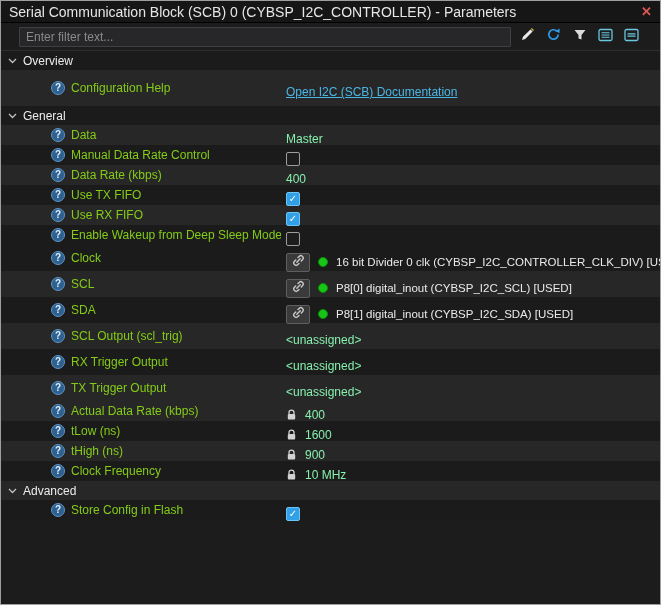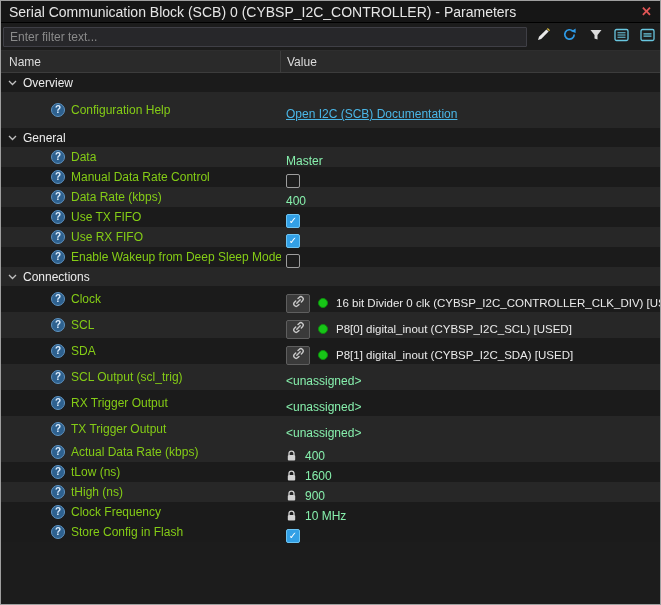--- a/index.html
+++ b/index.html
@@ -4,21 +4,21 @@
 <style>
   * { box-sizing: border-box; margin: 0; padding: 0; }
   html,body { width: 661px; height: 605px; }
   body { background:#1b1b1b; font-family:"Liberation Sans", sans-serif; overflow:hidden; }
   .window { width:661px; height:605px; border:1px solid #9f9f9f; background:#1c1c1c; display:flex; flex-direction:column; }
 
   .titlebar { height:22px; flex:0 0 auto; background:#161616; display:flex; align-items:center; padding:0 8px; border-bottom:1px solid #000; }
   .title { font-size:14px; color:#e6e6e6; white-space:nowrap; }
   .close { margin-left:auto; color:#e05555; font-size:13px; font-weight:bold; line-height:1; cursor:default; }
 
-  .filterbar { height:28px; flex:0 0 auto; display:flex; align-items:center; gap:6px; padding:0 2px; background:#1c1c1c; border-bottom:1px solid #2e2e2e; }
+  .filterbar { height:28px; flex:0 0 auto; display:flex; align-items:center; gap:6px; padding:0 18px; background:#1c1c1c; border-bottom:1px solid #2e2e2e; }
   .filter-input { flex:1; height:20px; background:#27272a; border:1px solid #3f3f46; color:#d6d6d6; font-size:12px; padding:0 6px; font-family:inherit; border-radius:1px; outline:none; }
   .filter-input::placeholder { color:#8a8a8a; }
   #toolbar-buttons { display:flex; gap:5px; }
   .tbtn { width:21px; height:21px; display:flex; align-items:center; justify-content:center; border-radius:2px; }
 
   .table-header { height:22px; flex:0 0 auto; display:flex; align-items:center; background:#2a2a2a; border-bottom:1px solid #3c3c3c; font-size:12px; color:#dcdcdc; }
   .col-name { width:280px; flex:0 0 280px; height:100%; display:flex; align-items:center; padding-left:8px; border-right:1px solid #3c3c3c; }
   .col-value { flex:1; height:100%; display:flex; align-items:center; padding-left:6px; }
 
   #rows { flex:1; overflow:hidden; }
@@ -80,24 +80,20 @@
         </span>
         <span class="tbtn">
           <span><svg width="15" height="14" viewBox="0 0 15 14">
               <rect x="1" y="1.5" width="13" height="11" rx="1.5" fill="none" stroke="#69c7e0" stroke-width="1.3"></rect>
               <path d="M3.5 5.9h8M3.5 8.1h8" stroke="#69c7e0" stroke-width="1.1"></path>
             </svg></span>
         </span>
       </span>
   </div>
 
-  <div class="table-header">
-    <div class="col-name">Name</div>
-    <div class="col-value">Value</div>
-  </div>
 
   <div id="rows">
       <div class="row dark section" style="height: 19px;">
         <span class="chev">
           <svg width="9" height="6" viewBox="0 0 9 6">
             <path d="M1 1l3.5 3.5L8 1" fill="none" stroke="#c0c0c0" stroke-width="1.3"></path>
           </svg>
         </span>
         <span class="sec-label">Overview</span>
       </div>
@@ -164,28 +160,20 @@
         </div>
       </div>
       <div class="row dark" style="height: 20px;">
         <div class="name-cell">
           <span class="help">?</span>
           <span class="param-label">Enable Wakeup from Deep Sleep Mode</span>
         </div>
         <div class="value-cell">
           <span class="cb"></span>
         </div>
-      </div>
-      <div class="row light section" style="height: 19px;">
-        <span class="chev">
-          <svg width="9" height="6" viewBox="0 0 9 6">
-            <path d="M1 1l3.5 3.5L8 1" fill="none" stroke="#c0c0c0" stroke-width="1.3"></path>
-          </svg>
-        </span>
-        <span class="sec-label">Connections</span>
       </div>
       <div class="row dark" style="height: 26px;">
         <div class="name-cell">
           <span class="help">?</span>
           <span class="param-label">Clock</span>
         </div>
         <div class="value-cell">
           <button class="link-btn">
             <span><svg width="13" height="13" viewBox="0 0 13 13">
                 <g fill="none" stroke="#c9c9c9" stroke-width="1.4" stroke-linecap="round">
@@ -317,20 +305,28 @@
         <div class="value-cell">
           <span class="lock">
             <svg width="11" height="12" viewBox="0 0 11 12">
               <path d="M3 5V3.6a2.5 2.5 0 0 1 5 0V5" fill="none" stroke="#d2d2d2" stroke-width="1.3"></path>
               <rect x="1.8" y="5" width="7.4" height="5.6" rx="1" fill="#d2d2d2"></rect>
             </svg>
           </span>
           <span class="val-text">10 MHz</span>
         </div>
       </div>
+      <div class="row light section" style="height: 19px;">
+        <span class="chev">
+          <svg width="9" height="6" viewBox="0 0 9 6">
+            <path d="M1 1l3.5 3.5L8 1" fill="none" stroke="#c0c0c0" stroke-width="1.3"></path>
+          </svg>
+        </span>
+        <span class="sec-label">Advanced</span>
+      </div>
       <div class="row dark" style="height: 20px;">
         <div class="name-cell">
           <span class="help">?</span>
           <span class="param-label">Store Config in Flash</span>
         </div>
         <div class="value-cell">
           <span class="cb checked">✓</span>
         </div>
       </div>
     </div>

